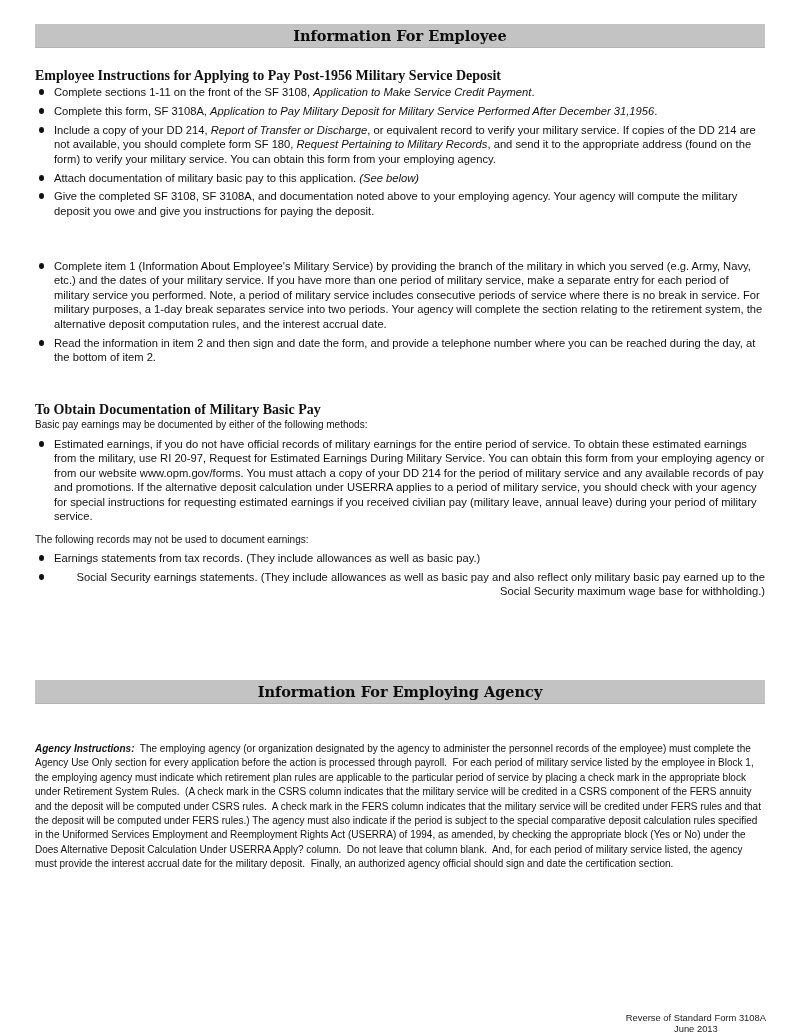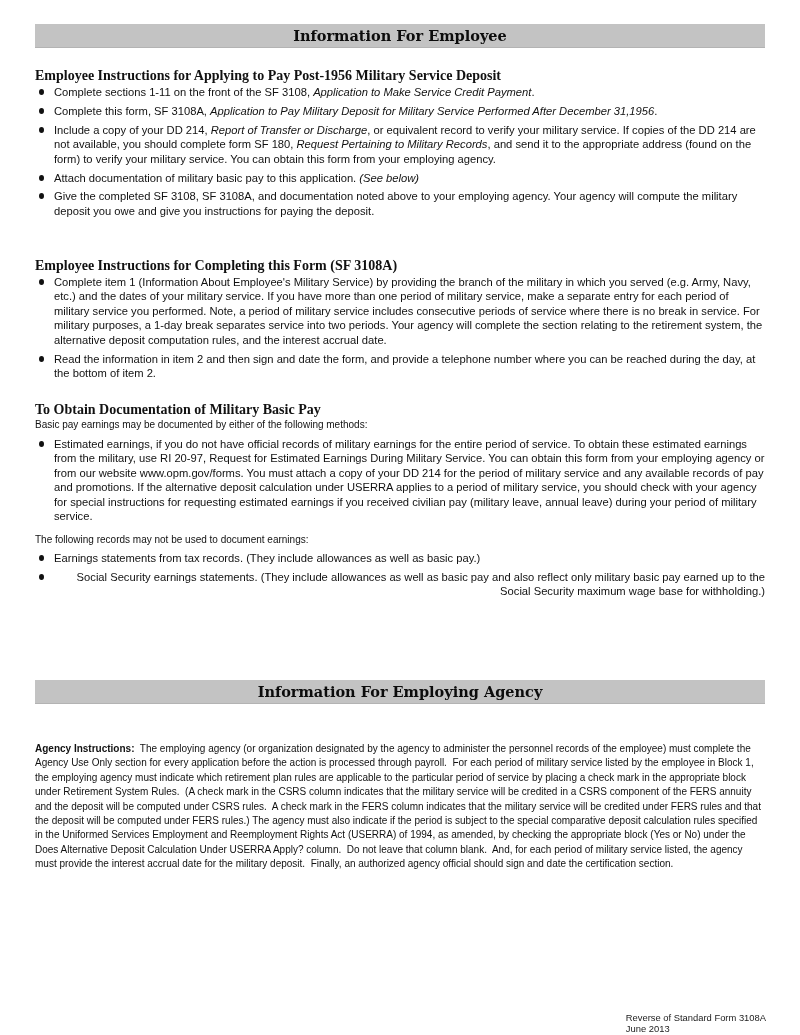--- a/index.html
+++ b/index.html
@@ -71,27 +71,27 @@
       position: absolute;
       left: 4px;
       top: 4px;
       width: 5px;
       height: 6px;
       border-radius: 50%;
       background: #111;
     }
     .indent-social { padding-left: 22px !important; text-align: right; }
     em { font-style: italic; text-align: right; }
-    .b { font-weight: bold; }
+    .b { font-weight: bold; font-style: italic; }
 
     .footer {
       position: absolute;
       right: 34px;
       top: 1013px;
-      text-align: left;
+      text-align: center;
       font-size: 9.4px;
       line-height: 10.5px;
       color: #222;
     }
   </style>
 </head>
 <body>
 
 <div class="page">
 
@@ -117,21 +117,20 @@
         <span>Attach documentation of military basic pay to this application. </span><em>(See below)</em>
       </li>
       <li>
         <span class="dot"></span>
         <span>Give the completed SF 3108, SF 3108A, and documentation noted above to your employing agency.  Your agency will compute the military deposit you owe and give you instructions for paying the deposit.</span>
       </li>
     </ul>
   </div>
 
   <div class="block" style="top:258px;">
-    <h2 class="subhead">Employee Instructions for Completing this Form (SF 3108A)</h2>
     <ul class="bullets">
       <li style="margin-top:1px;">
         <span class="dot"></span>
         <span>Complete item 1 (Information About Employee's Military Service) by providing the branch of the military in which you served (e.g. Army, Navy, etc.) and the dates of your military service.  If you have more than one period of military service, make a separate entry for each period of military service you performed.  Note, a period of military service includes consecutive periods of service where there is no break in service.  For military purposes, a 1-day break separates service into two periods.  Your agency will complete the section relating to the retirement system, the alternative deposit computation rules, and the interest accrual date.</span>
       </li>
       <li>
         <span class="dot"></span>
         <span>Read the information in item 2 and then sign and date the form, and provide a telephone number where you can be reached during the day, at the bottom of item 2.</span>
       </li>
     </ul>

